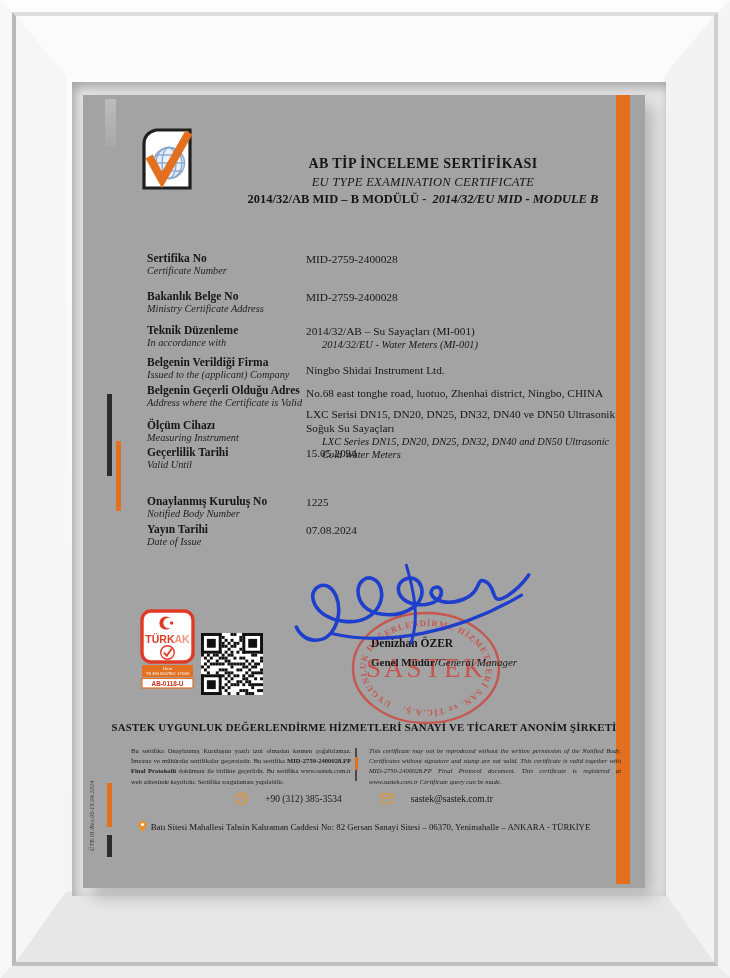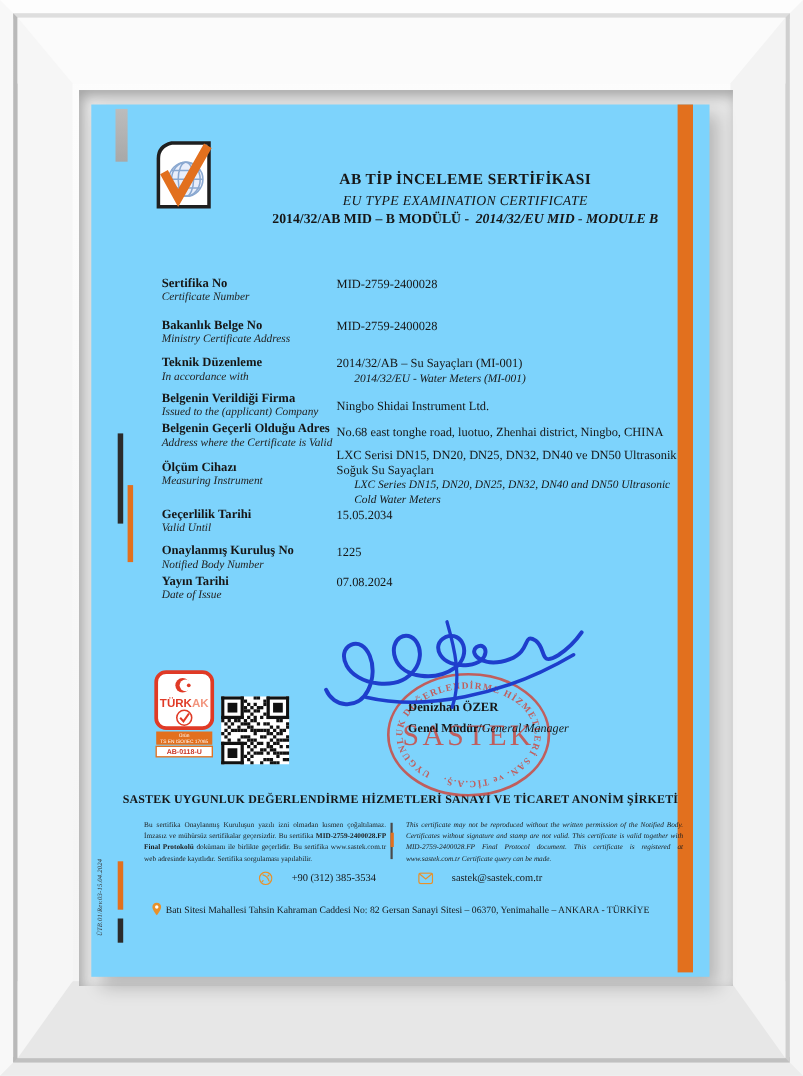--- a/index.html
+++ b/index.html
@@ -14,21 +14,21 @@
     border-color:#fdfdfd #f5f5f5 #ececec #f8f8f8;box-sizing:border-box;}
   .f-groove{position:absolute;inset:12px;border:5px solid;
     border-color:#dedede #cfcfcf #c0c0c0 #b9b9b9;box-sizing:border-box;}
   .f-face{position:absolute;inset:16px;border-style:solid;
     border-width:60px 50px 70px 50px;
     border-color:#fbfbfb #f3f3f3 #e7e7e7 #f6f6f6;box-sizing:border-box;}
   .mat{position:absolute;left:72px;top:82px;width:594px;height:814px;
     background:#e9e9e9;box-shadow:inset 3px 5px 12px rgba(0,0,0,.30);}
   
   .doc{position:absolute;left:83px;top:95px;width:562px;height:793px;
-    background:#7dd3fc;box-shadow:9px 9px 16px rgba(0,0,0,.22);}
+    background:#a3a3a3;box-shadow:9px 9px 16px rgba(0,0,0,.22);}
   .bar{position:absolute;}
   .bar-gray-top{left:22px;top:4px;width:11px;height:48px;
     background:linear-gradient(180deg,#bcbcbc,#a8a8a8);}
   .bar-orange-right{left:533px;top:0;width:14px;height:789px;background:var(--accent-orange);}
   .bar-black-mid{left:24px;top:299px;width:5px;height:82px;background:#2b2b2b;}
   .bar-orange-mid{left:33px;top:346px;width:5px;height:70px;background:var(--accent-orange);}
   .bar-orange-bl{left:24px;top:688px;width:5px;height:44px;background:var(--accent-orange);}
   .bar-black-bl{left:24px;top:740px;width:5px;height:22px;background:#2b2b2b;}
   
   .logo{position:absolute;left:56px;top:32px;}
@@ -40,21 +40,21 @@
   .t3 .bi{font-weight:bold;font-style:italic;}
   
   .fields{position:absolute;left:64px;top:0;width:475px;}
   .frow{position:absolute;display:flex;width:100%;}
   .flabel{width:159px;flex:none;}
   .flabel .l1{font-weight:bold;font-size:11.5px;line-height:1.15;}
   .flabel .l2{font-style:italic;font-size:10.3px;line-height:1.2;color:#222;}
   .fvalue{flex:1;font-size:11.3px;line-height:1.25;}
   .fvalue .vi{font-style:italic;font-size:10.4px;margin-left:16px;}
   .r1{top:157px}.r2{top:195px}.r3{top:229px}.r4{top:261px}
-  .r5{top:289px}.r6{top:312px}.r7{top:367px}.r8{top:400px}.r9{top:428px}
+  .r5{top:289px}.r6{top:312px}.r7{top:351px}.r8{top:400px}.r9{top:428px}
   .r4 .fvalue{margin-top:7px}.r5 .fvalue{margin-top:2px}
   .r6 .flabel{margin-top:12px}
   
   .sig{position:absolute;left:205px;top:460px;z-index:30;transform:rotate(-2deg);}
   .sig path{fill:none;stroke:var(--signature-blue);stroke-linecap:round;stroke-linejoin:round;}
   .signame{position:absolute;left:288px;top:541px;z-index:25;line-height:1.28;}
   .signame .n{font-weight:bold;font-size:11.5px;}
   .signame .gt{font-weight:bold;font-size:11px;}
   .signame .gte{font-style:italic;font-size:11px;}
   .stamp{position:absolute;left:248px;top:498px;z-index:20;opacity:.85;}

